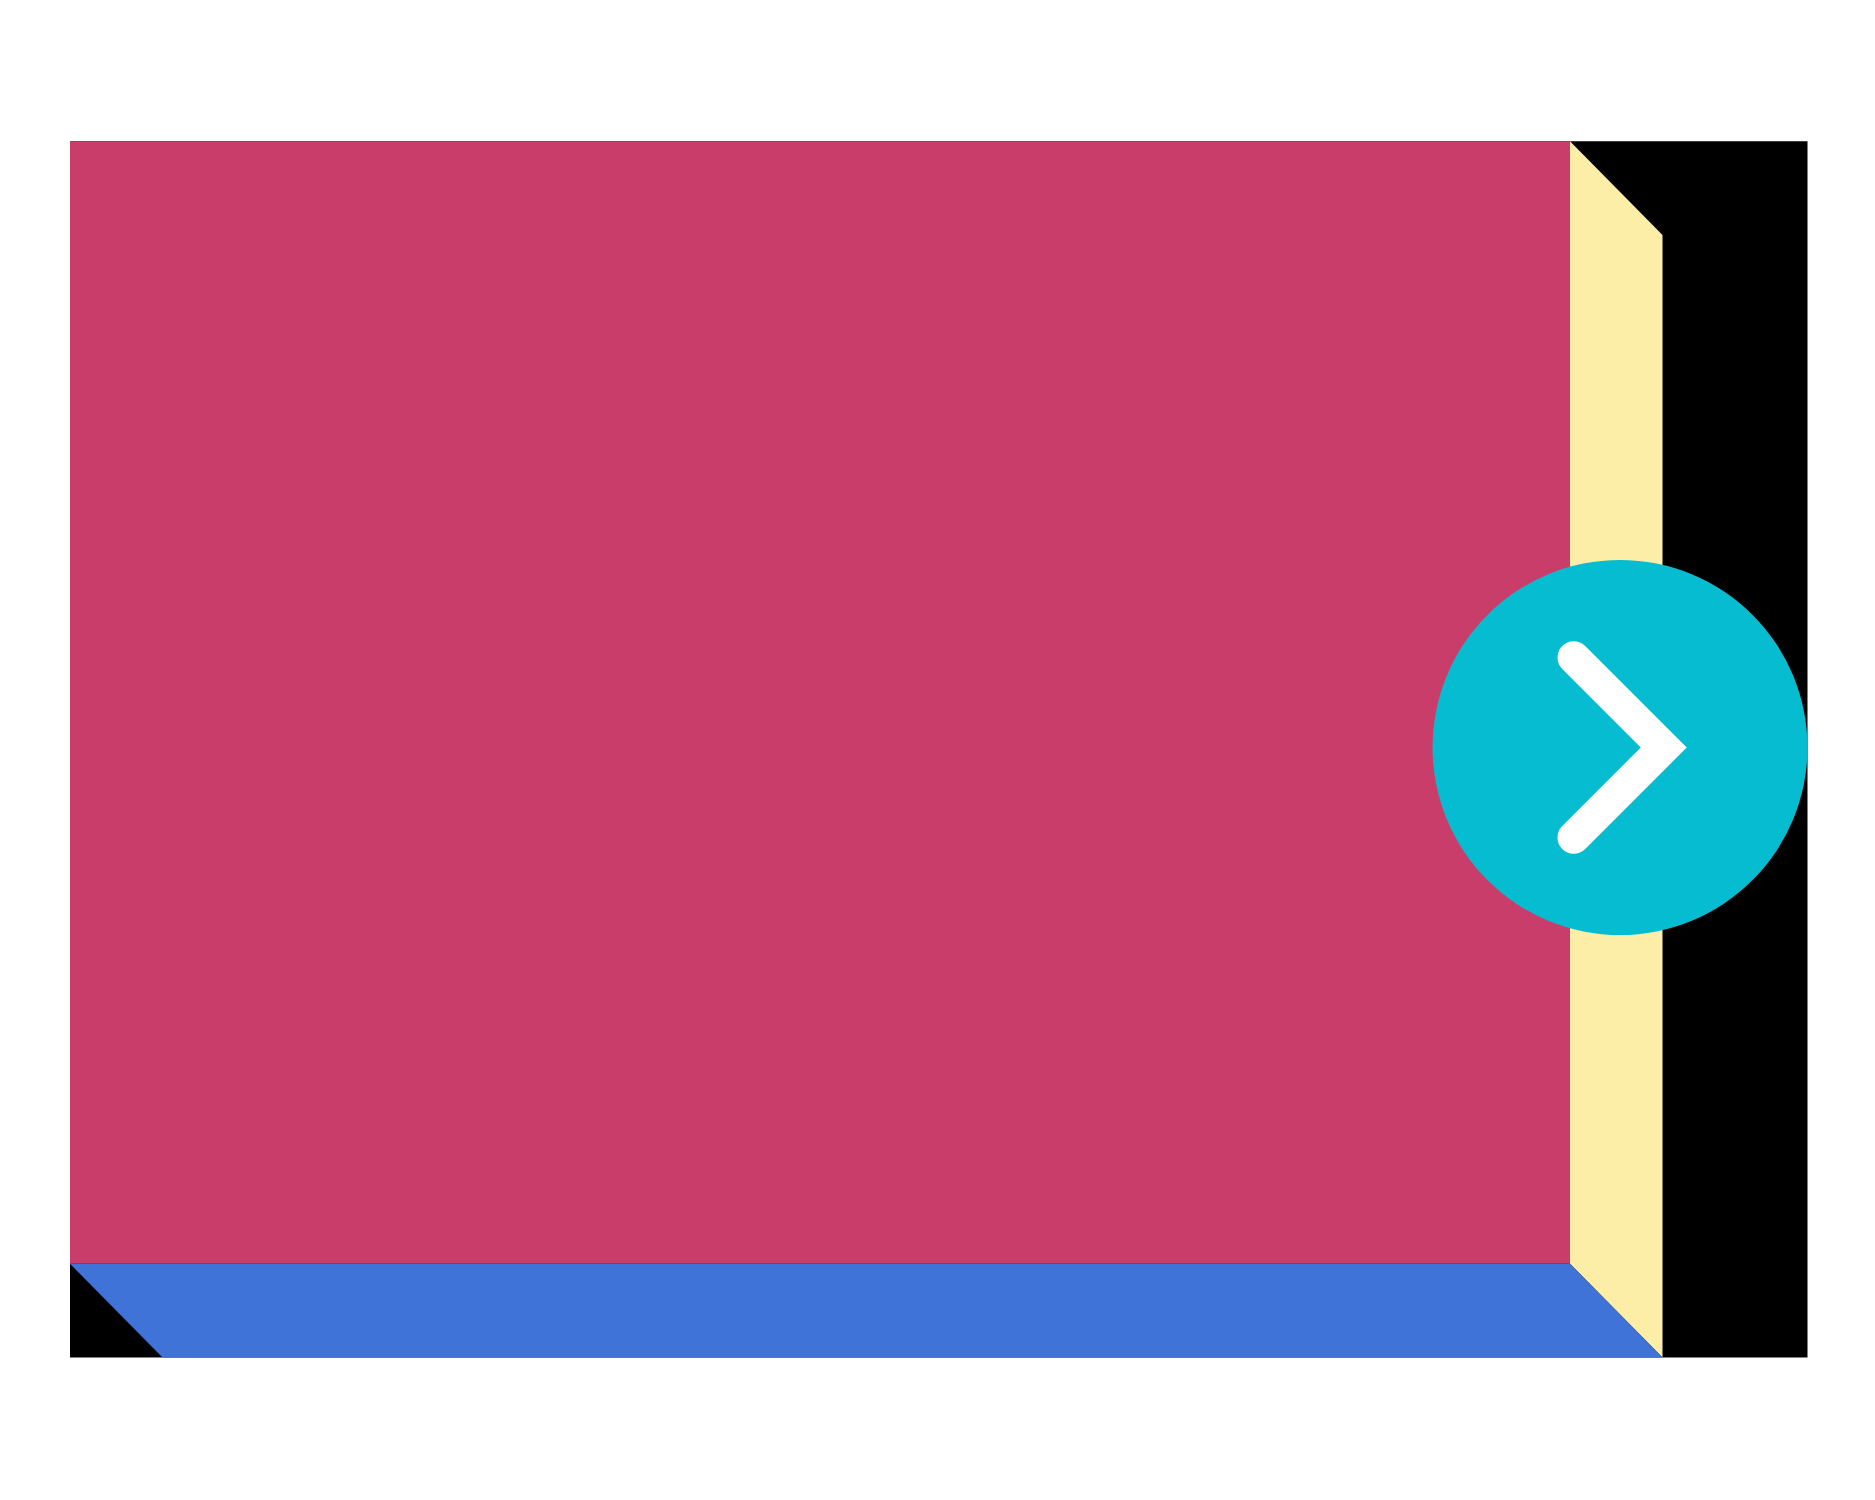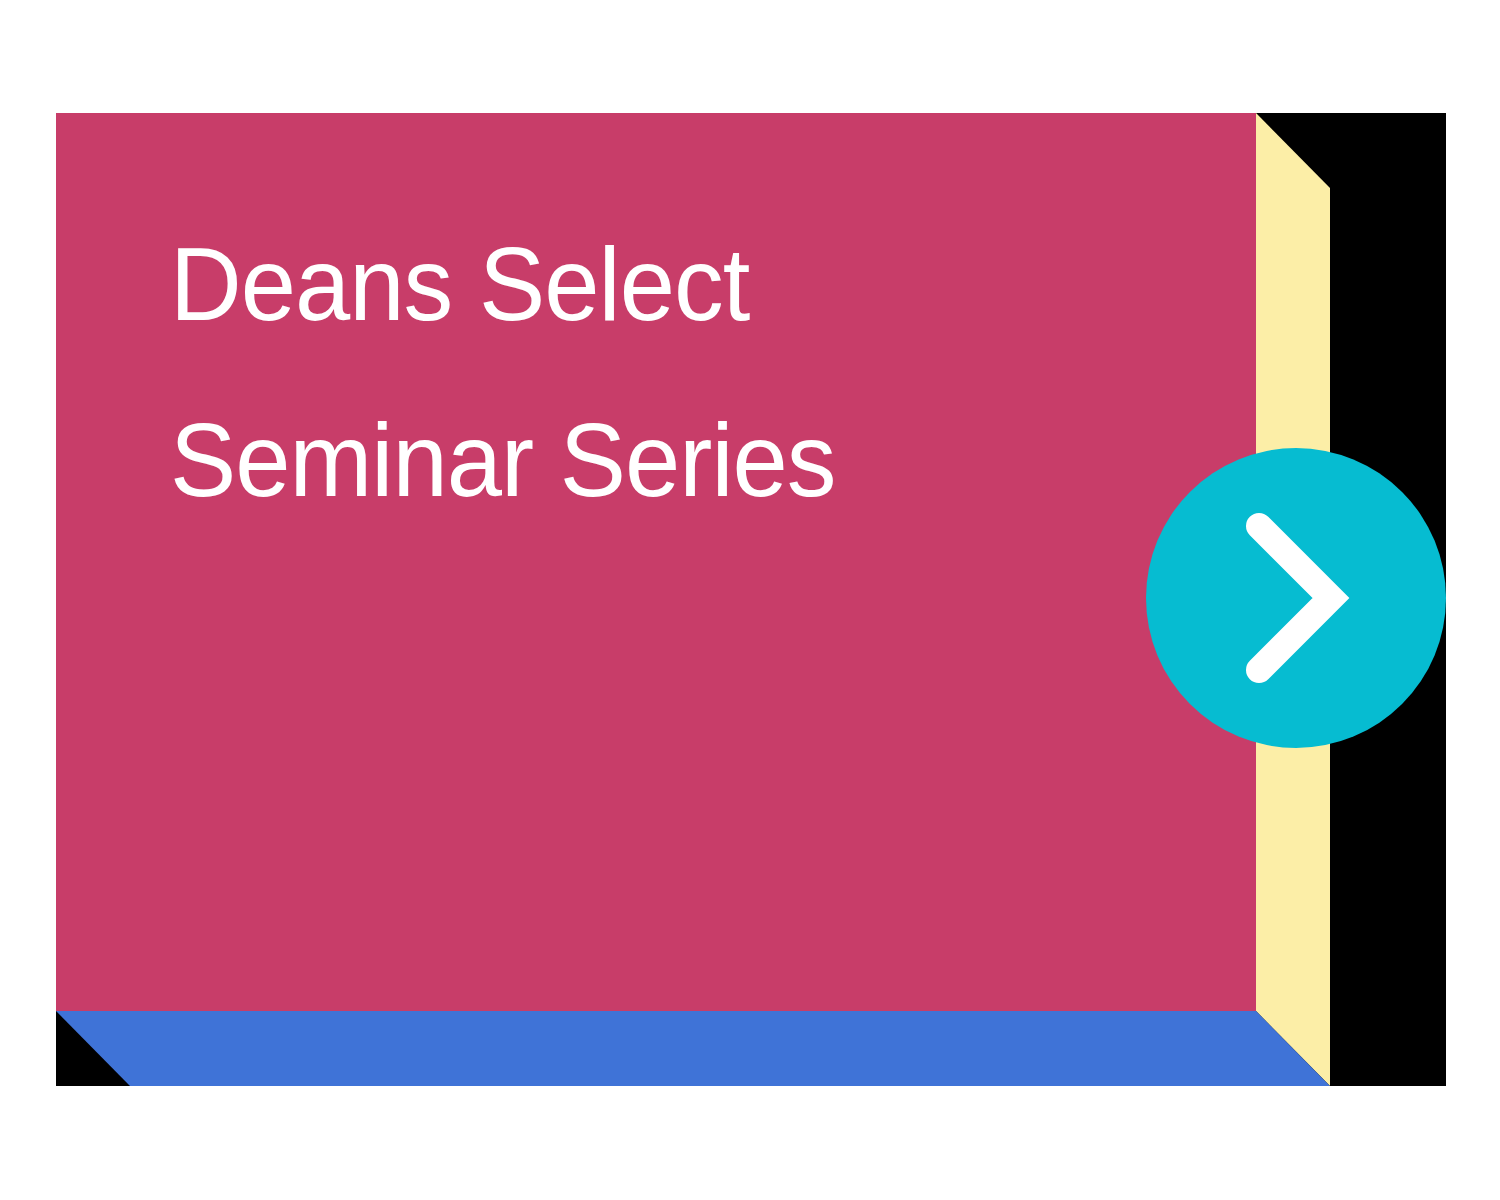--- a/index.html
+++ b/index.html
@@ -82,24 +82,20 @@
 
     <rect x="56" y="113" width="1390" height="973" fill="#000000"></rect>
 
     <polygon points="1256,113 1330,188 1330,1086 1256,1011" fill="#fceea7"></polygon>
 
     <polygon points="56,1011 1256,1011 1330,1086 130,1086" fill="#3f73d7"></polygon>
 
     <rect x="56" y="113" width="1200" height="898" fill="#c83d69"></rect>
   </svg>
 
-  <div id="card-title">
-    <span class="title-line">Deans Select</span>
-    <span class="title-line">Seminar Series</span>
-  </div>
 
   <div id="next-button" role="button" aria-label="Next">
     <svg class="chevron" viewBox="0 0 300 300" aria-hidden="true">
       <path d="M 113 78 L 185 150 L 113 222" fill="none" stroke="#ffffff" stroke-width="26" stroke-linecap="round" stroke-linejoin="miter"></path>
     </svg>
   </div>
 
 </div>
 
 </body></html>

